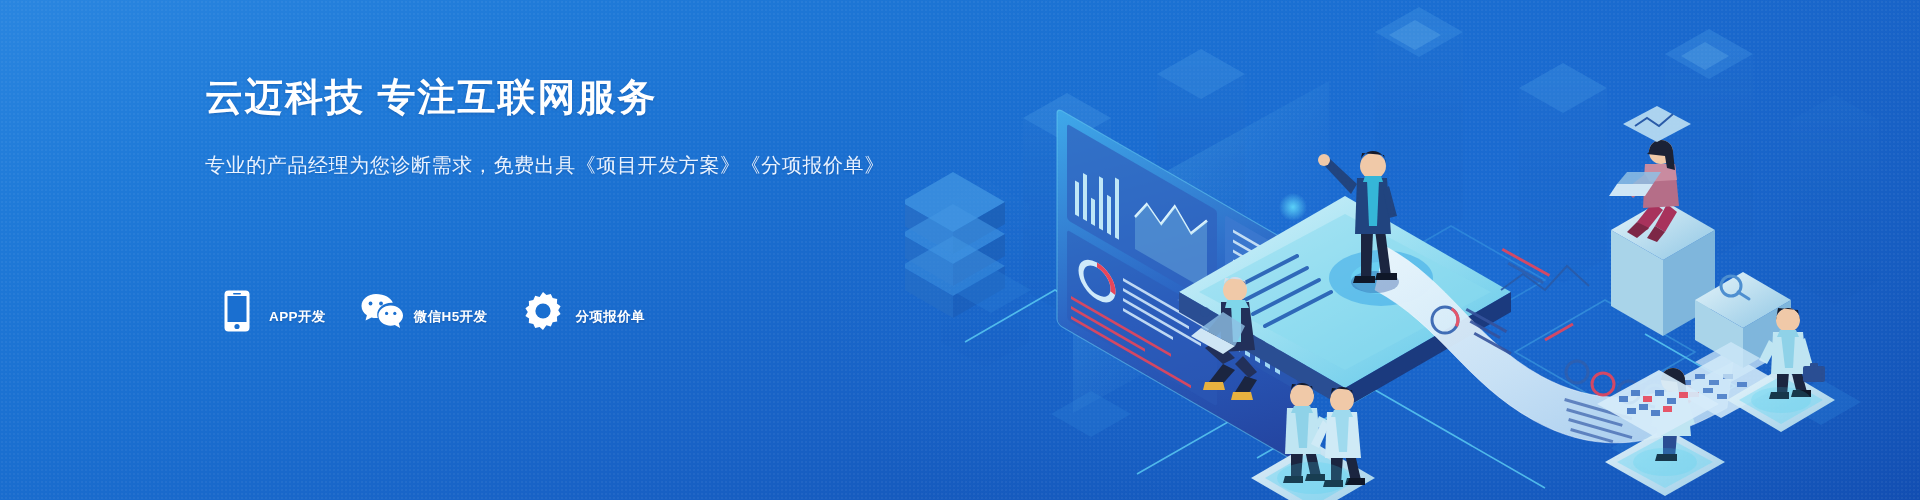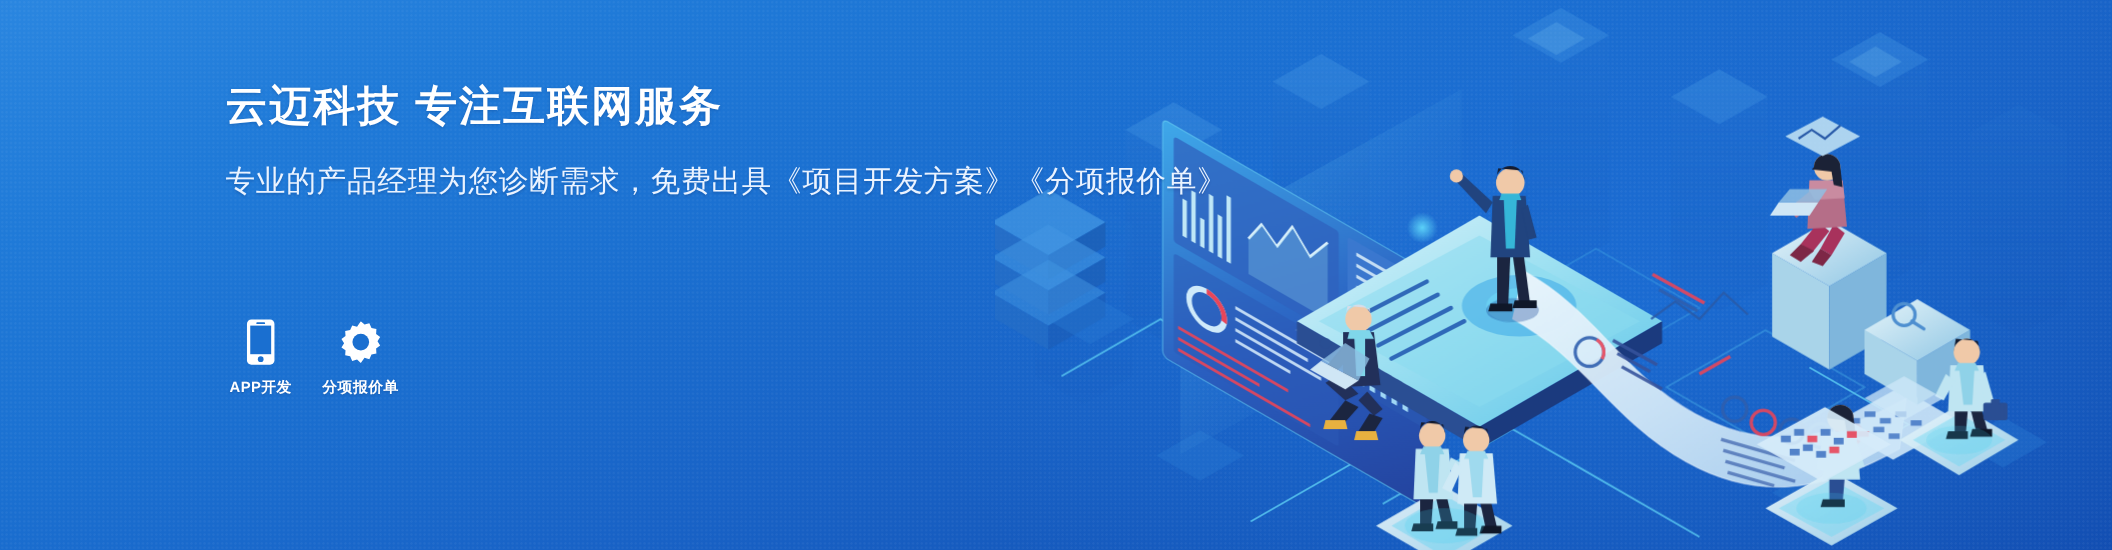--- a/index.html
+++ b/index.html
@@ -36,35 +36,35 @@
     font-size:38px;
     font-weight:bold;
     letter-spacing:2px;
     line-height:62px;
     white-space:nowrap;
     text-shadow:0 1px 3px rgba(0,30,80,.22);
   }
   .sub{
     margin-top:19px;
     color:#eaf3ff;
-    font-size:27px;
+    font-size:20px;
     line-height:36px;
     letter-spacing:.6px;
     white-space:nowrap;
     font-weight:normal;
   }
   .sub div{ text-shadow:0 1px 2px rgba(0,30,80,.18); }
 
   
   .services{
     position:absolute; left:205px; top:290px; z-index:6;
     display:flex; align-items:flex-end;
   }
   .svc{
-    display:flex; flex-direction:column; align-items:center;
+    display:flex; flex-direction:row; align-items:center;
     margin-right:24px;
   }
   .svc:last-child{margin-right:0;}
   .svc-ico{
     height:42px; width:64px;
     display:flex; align-items:center; justify-content:center;
     margin-bottom:11px;
   }
   .svc-ico svg{ display:block; }
   .svc-label{
@@ -507,20 +507,33 @@
           <rect x="0.5" y="0.5" width="25" height="41" rx="4" fill="#ffffff"></rect>
           <rect x="3.5" y="6" width="19" height="26" fill="#1a6fd0"></rect>
           <rect x="9" y="3" width="8" height="1.6" rx="0.8" fill="#1a6fd0"></rect>
           <circle cx="13" cy="36.5" r="2.6" fill="#1a6fd0"></circle>
         </svg>
       </span>
       <span class="svc-label">APP开发</span>
     </div>
 
 
+    <div class="svc">
+      <span class="svc-ico">
+        <svg width="44" height="38" viewBox="0 0 44 38">
+          <path d="M16 2C8 2 1.5 7.4 1.5 14c0 3.8 2.1 7.1 5.4 9.3L5.5 28.6l6-3.1c1.4.4 2.9.6 4.5.6.6 0 1.2 0 1.8-.1-.4-1.1-.6-2.2-.6-3.4 0-6.6 6.3-11.9 14.1-11.9.5 0 1 0 1.5.1C31.4 6 24.4 2 16 2z" fill="#ffffff"></path>
+          <circle cx="10.5" cy="11.5" r="1.9" fill="#1a6fd0"></circle>
+          <circle cx="21" cy="11.5" r="1.9" fill="#1a6fd0"></circle>
+          <path d="M43 23.6c0-5.6-5.5-10.1-12.3-10.1S18.4 18 18.4 23.6s5.5 10.1 12.3 10.1c1.4 0 2.8-.2 4.1-.6l5.3 2.8-1.3-4.7c2.7-1.8 4.2-4.5 4.2-7.6z" fill="#ffffff"></path>
+          <circle cx="26.6" cy="21.4" r="1.6" fill="#1a6fd0"></circle>
+          <circle cx="34.8" cy="21.4" r="1.6" fill="#1a6fd0"></circle>
+        </svg>
+      </span>
+      <span class="svc-label">微信H5开发</span>
+    </div>
 
 
     <div class="svc">
       <span class="svc-ico">
         <svg width="38" height="38" viewBox="0 0 38 38">
           <path d="M19 0l3.4 3.1 4.4-1.2 1.9 4.2 4.5.9-.3 4.6 3.7 2.7-2.4 3.9 2.4 3.9-3.7 2.7.3 4.6-4.5.9-1.9 4.2-4.4-1.2L19 38l-3.4-3.1-4.4 1.2-1.9-4.2-4.5-.9.3-4.6L1.4 24l2.4-3.9L1.4 16.2l3.7-2.7-.3-4.6 4.5-.9 1.9-4.2 4.4 1.2z" fill="#ffffff"></path>
           <circle cx="19" cy="19" r="7.6" fill="#1a6fd0"></circle>
         </svg>
       </span>
       <span class="svc-label">分项报价单</span>

